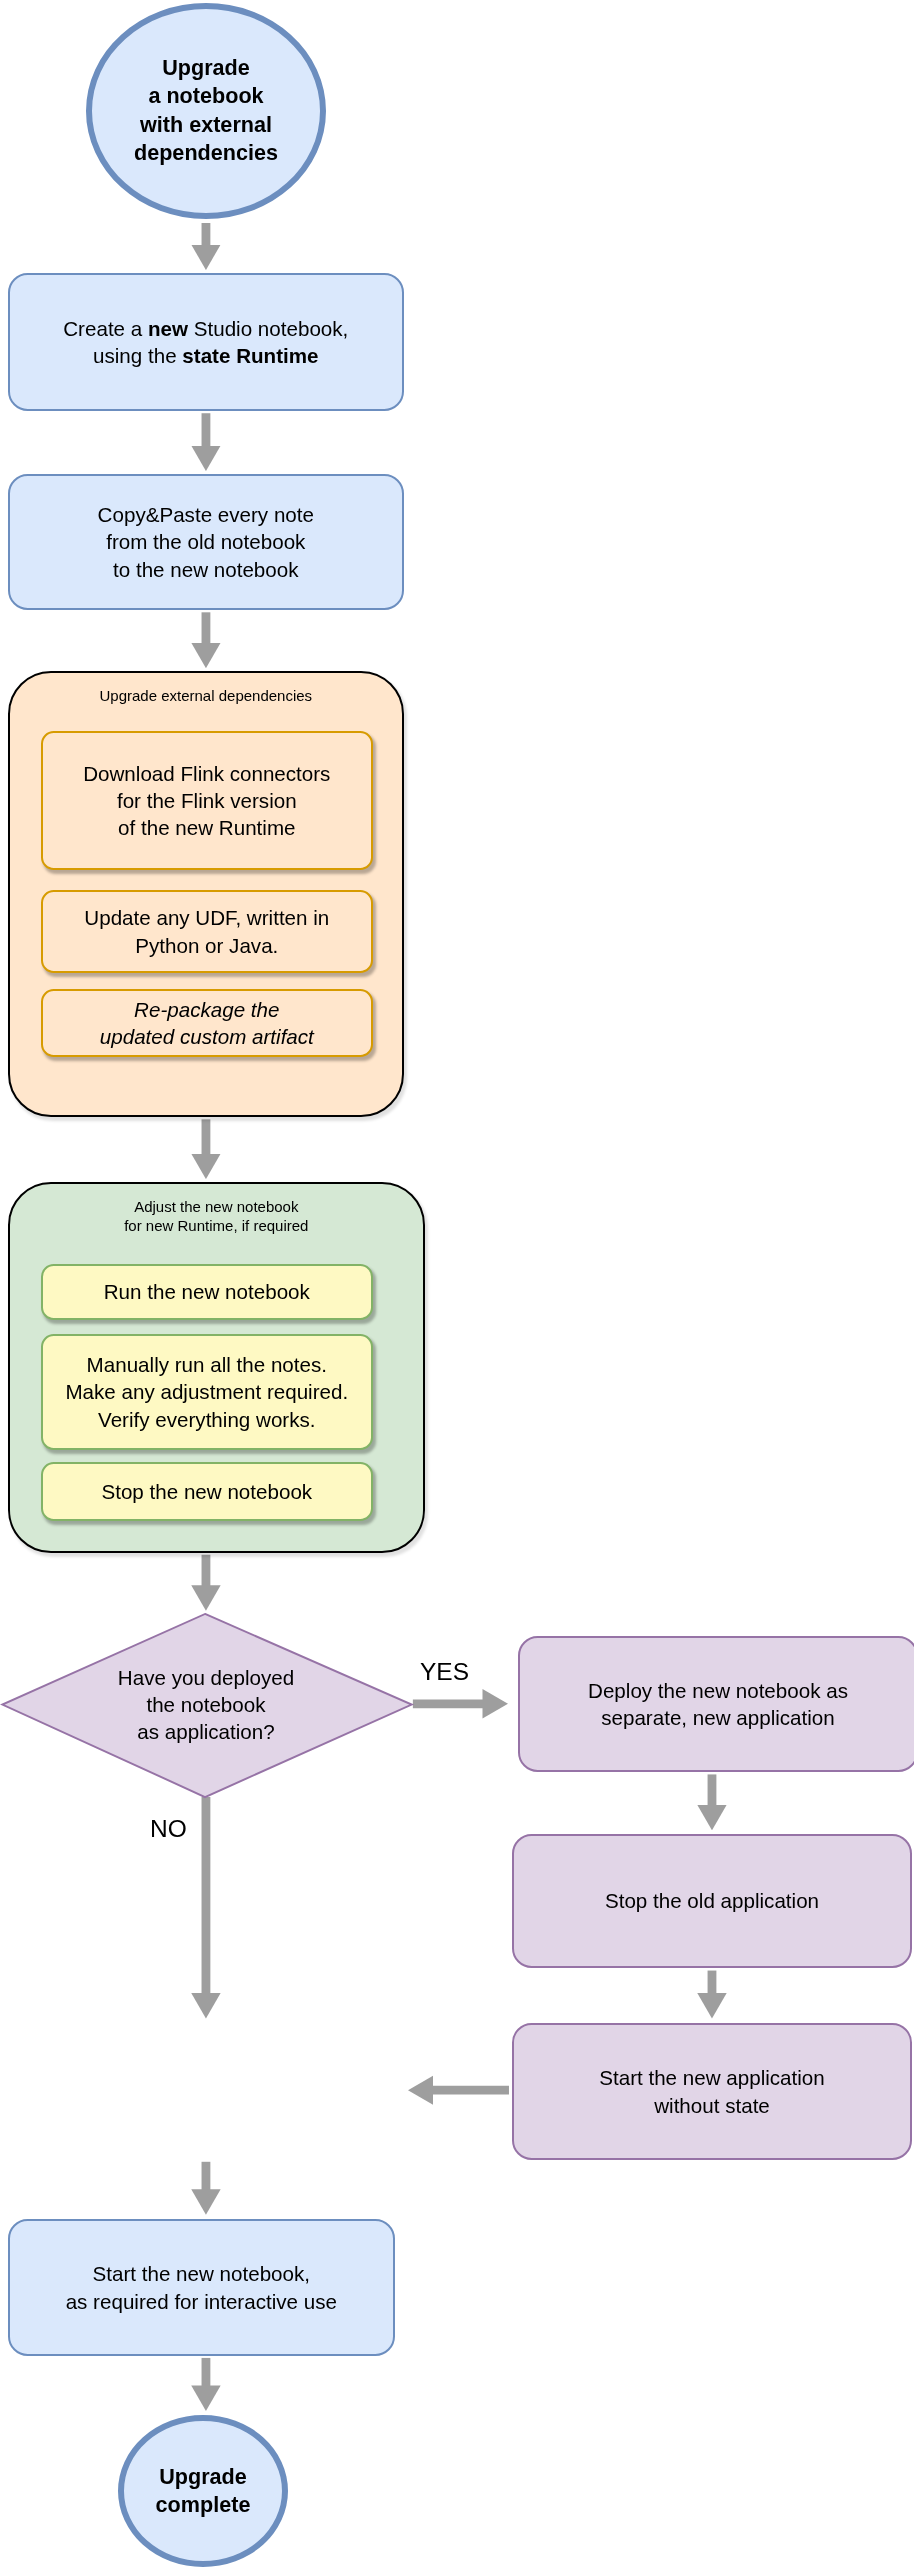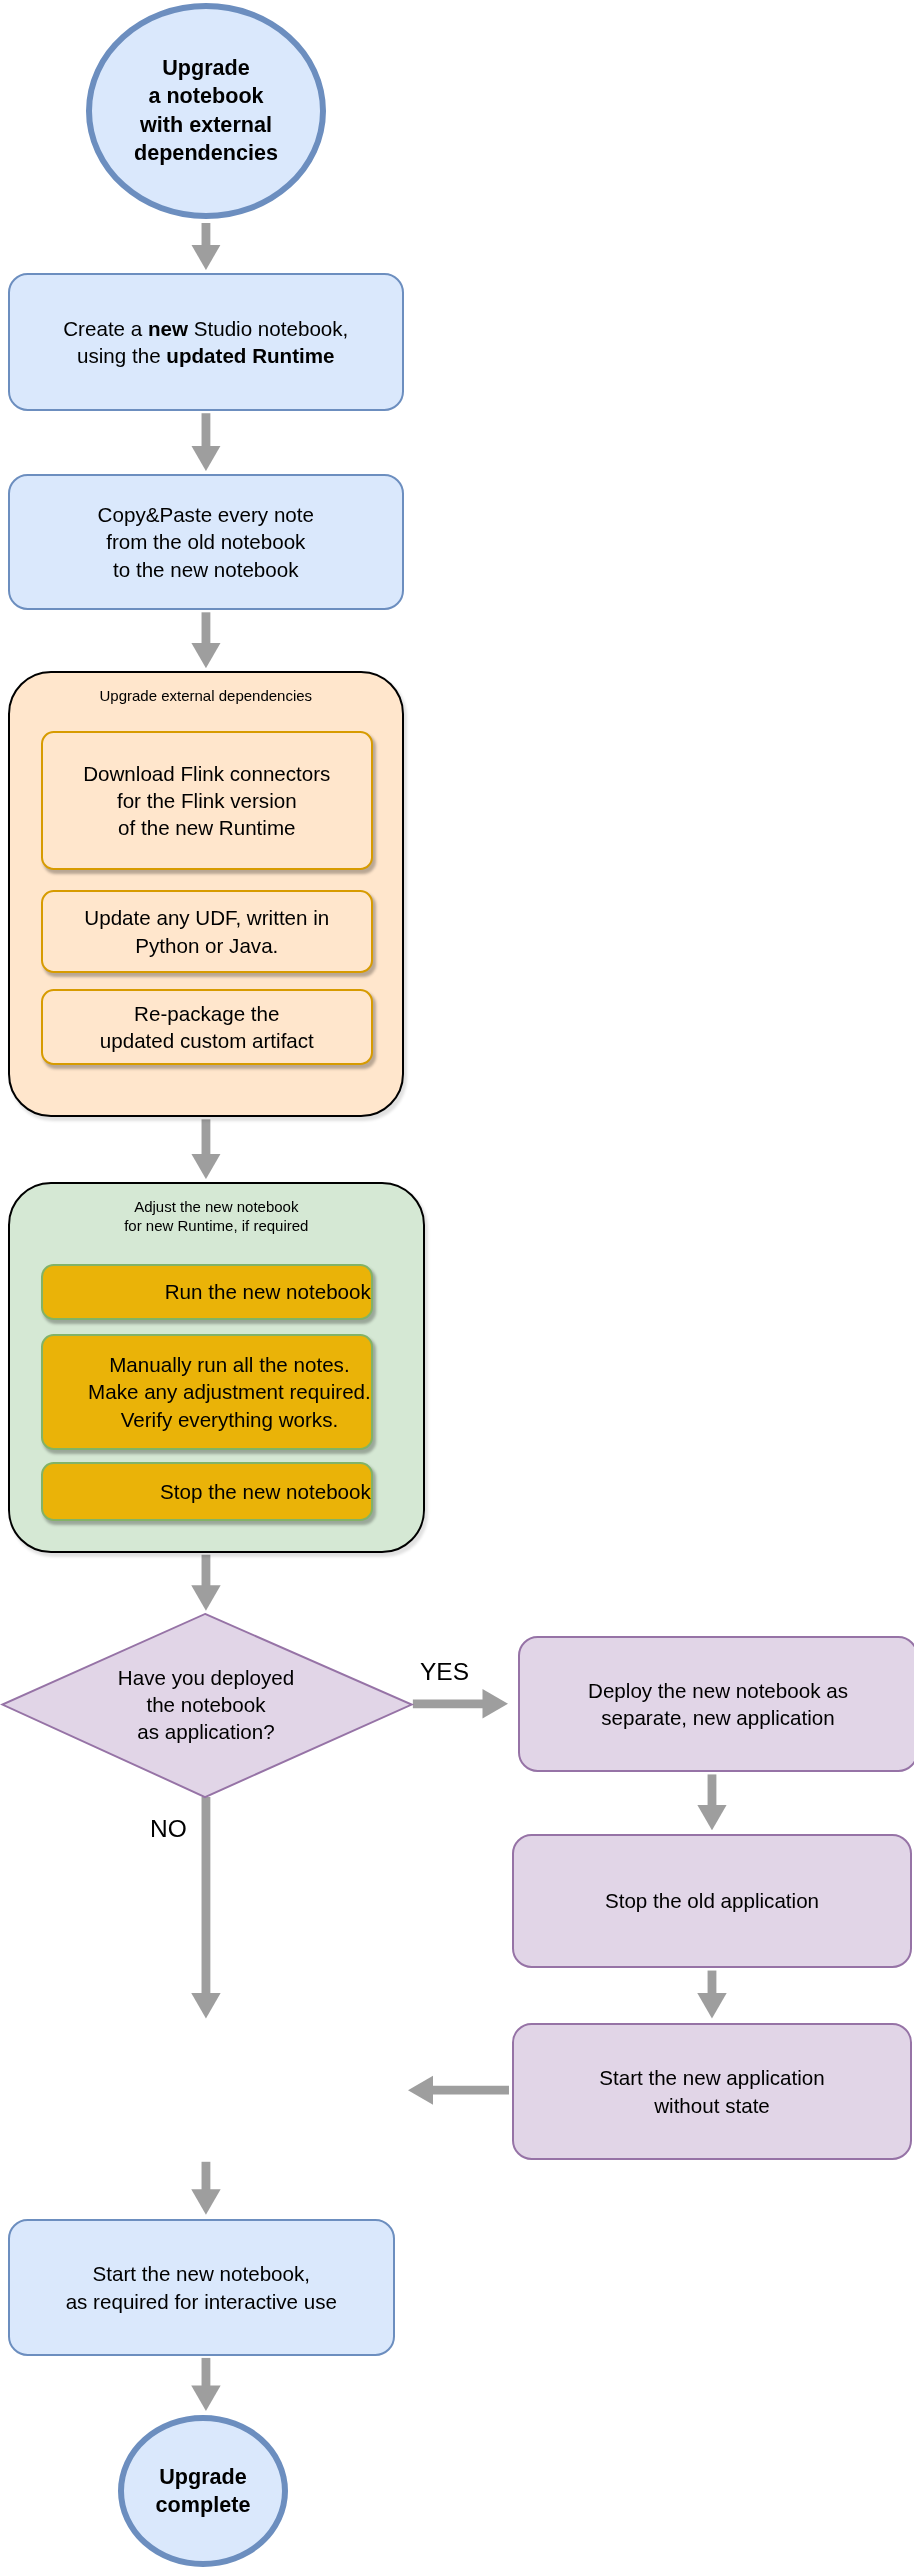--- a/index.html
+++ b/index.html
@@ -29,21 +29,21 @@
     box-shadow:2.9px 3.9px 2.9px rgba(0,0,0,0.12);
   }
   .container .title { text-align:center; padding-top:12.8px; font-size:15px; line-height:1.3; white-space:pre-line; }
   .step {
     position:absolute; left:31px; width:332px;
     border:2px solid; border-radius:12.8px;
     display:flex; align-items:center; justify-content:center; text-align:center;
     box-shadow:2.9px 3.9px 2.9px rgba(0,0,0,0.28);
   }
   .orange .step, .step.orange { background:#ffe6cc; border-color:#d79b00; }
-  .step.green { background:#eab308; border-color:#82b366;justify-content:flex-end; }
+  .step.green { background:#fef9c3; border-color:#82b366; }
   .diamond-svg { position:absolute; }
   .edge-label { position:absolute; font-size:24.5px; line-height:1; }
 </style>
 </head>
 <body>
 
 <div class="canvas">
 
   <svg class="edges" width="914" height="2576" viewBox="0 0 932 2626">
     <defs>
@@ -69,41 +69,41 @@
 
   <div class="node circle" style="left:86px;top:2.9px;width:240px;height:216px;">
     <div class="label" style="font-size:21.6px;">Upgrade
 a notebook
 with external
 dependencies</div>
   </div>
 
   <div class="node rect blue" style="left:7.8px;top:273px;width:396px;height:138px;">
     <div class="label"><span>Create a </span><b>new</b><span> Studio notebook,
-using the </span><b>updated Runtime</b></div>
+using the </span><b>state Runtime</b></div>
   </div>
 
   <div class="node rect blue" style="left:7.8px;top:474px;width:396px;height:136px;">
     <div class="label">Copy&amp;Paste every note
 from the old notebook
 to the new notebook</div>
   </div>
 
   <div class="container orange" style="left:7.8px;top:671px;width:396px;height:446px;">
     <div class="title">Upgrade external dependencies</div>
     <div class="step orange" style="top:58px;height:139px;">
       <div class="label">Download Flink connectors
 for the Flink version
 of the new Runtime</div>
     </div>
     <div class="step orange" style="top:217px;height:83px;">
       <div class="label">Update any UDF, written in
 Python or Java.</div>
     </div>
-    <div class="step orange" style="top:316px;height:76px;">
+    <div class="step orange" style="top:316px;height:68px;font-style:italic;">
       <div class="label">Re-package the
 updated custom artifact</div>
     </div>
   </div>
 
   <div class="container green" style="left:7.8px;top:1182px;width:417px;height:371px;">
     <div class="title">Adjust the new notebook
 for new Runtime, if required</div>
     <div class="step green" style="top:80px;height:56px;">
       <div class="label">Run the new notebook</div>

